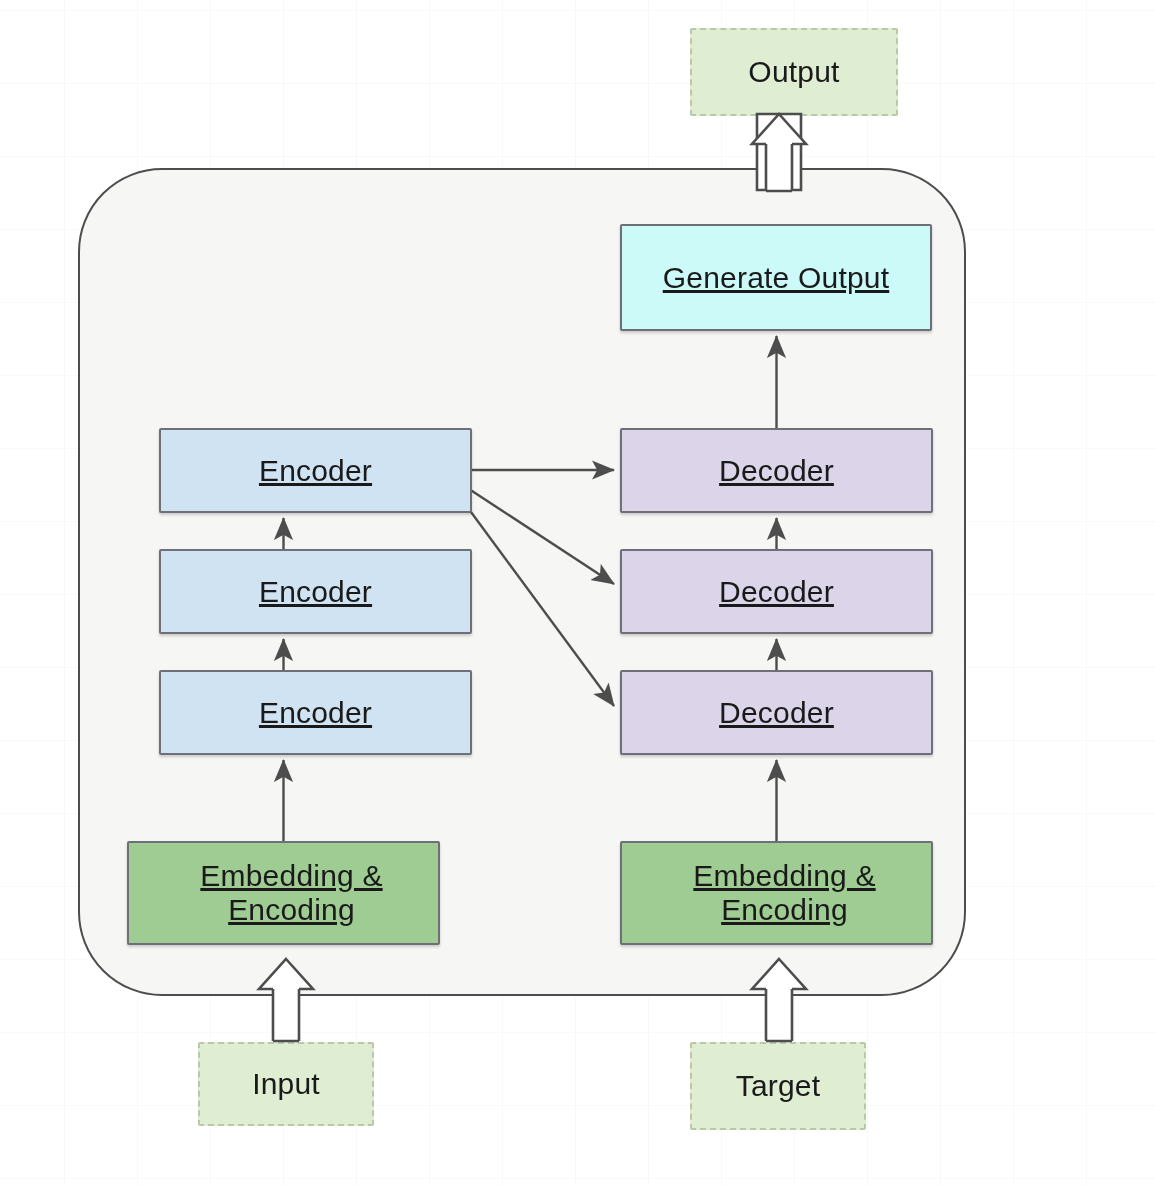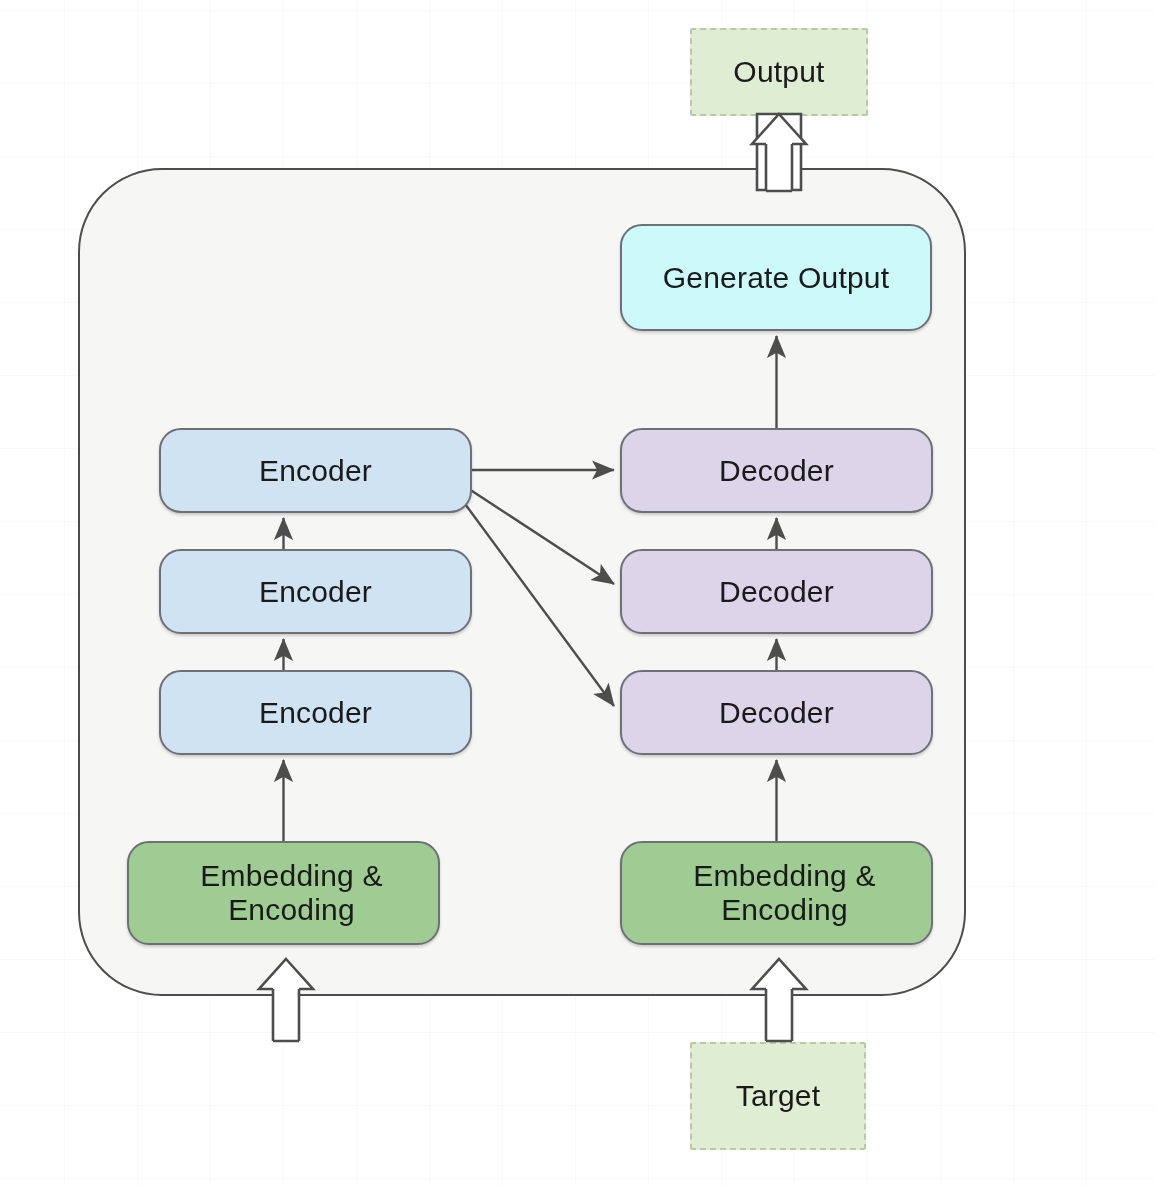--- a/index.html
+++ b/index.html
@@ -41,23 +41,24 @@
     align-items: center;
     justify-content: center;
     text-align: center;
     color: #1a1a1a;
     font-size: 30px;
     line-height: 1.12;
     letter-spacing: .2px;
     white-space: pre-line;
   }
   .node.rounded {
-    border-radius: 22px;
+    border-radius: 2px;
     border: 2px solid #6f6f78;
     box-shadow: 0 2px 3px rgba(0,0,0,0.18);
+    text-decoration: underline;
   }
   .node.dashed {
     border: 2px dashed #b9c9a8;
     border-radius: 2px;
   }
 
   .fill-encoder  { background: #cfe3f3; margin-left: 32px; }
   .fill-decoder  { background: #dcd5ea; text-align: center; }
   .fill-embed    { background: #9fcc92; padding-left: 16px; }
   .fill-generate { background: #ccfaf9; }
@@ -111,22 +112,23 @@
 
   <div class="node rounded fill-decoder" style="left:620px; top:428px; width:313px; height:85px;">Decoder</div>
   <div class="node rounded fill-decoder" style="left:620px; top:549px; width:313px; height:85px;">Decoder</div>
   <div class="node rounded fill-decoder" style="left:620px; top:670px; width:313px; height:85px;">Decoder</div>
 
   <div class="node rounded fill-embed" style="left:127px; top:841px; width:313px; height:104px;">Embedding &amp;
 Encoding</div>
   <div class="node rounded fill-embed" style="left:620px; top:841px; width:313px; height:104px;">Embedding &amp;
 Encoding</div>
 
-  <div class="node dashed fill-io" style="left:690px; top:28px; width:178px; height:88px;">Output</div>
-  <div class="node dashed fill-io" style="left:690px; top:1042px; width:176px; height:108px;">Target</div>
+  <div class="node dashed fill-io" style="left:690px; top:28px; width:208px; height:88px;">Output</div>
+  <div class="node dashed fill-io" style="left:198px; top:1042px; width:176px; height:84px;">Input</div>
+  <div class="node dashed fill-io" style="left:690px; top:1042px; width:176px; height:88px;">Target</div>
 
   <svg class="layer" viewBox="0 0 1155 1185" xmlns="http://www.w3.org/2000/svg">
     <g fill="#ffffff" stroke="#4d4d4d" stroke-width="2.6" stroke-linejoin="miter">
 
       <path d="M779,114 L757,114 L757,190 L801,190 L801,114 L779,114
                M779,114 L757,114 L757,190 L801,190 L801,114 Z"></path>
       <polygon points="779,114 806,144 752,144"></polygon>
       <rect x="766" y="142" width="26" height="49" stroke="none" fill="#ffffff"></rect>
       <path fill="none" d="M766,144 L766,191 M792,144 L792,191 M766,191 L792,191"></path>
 

